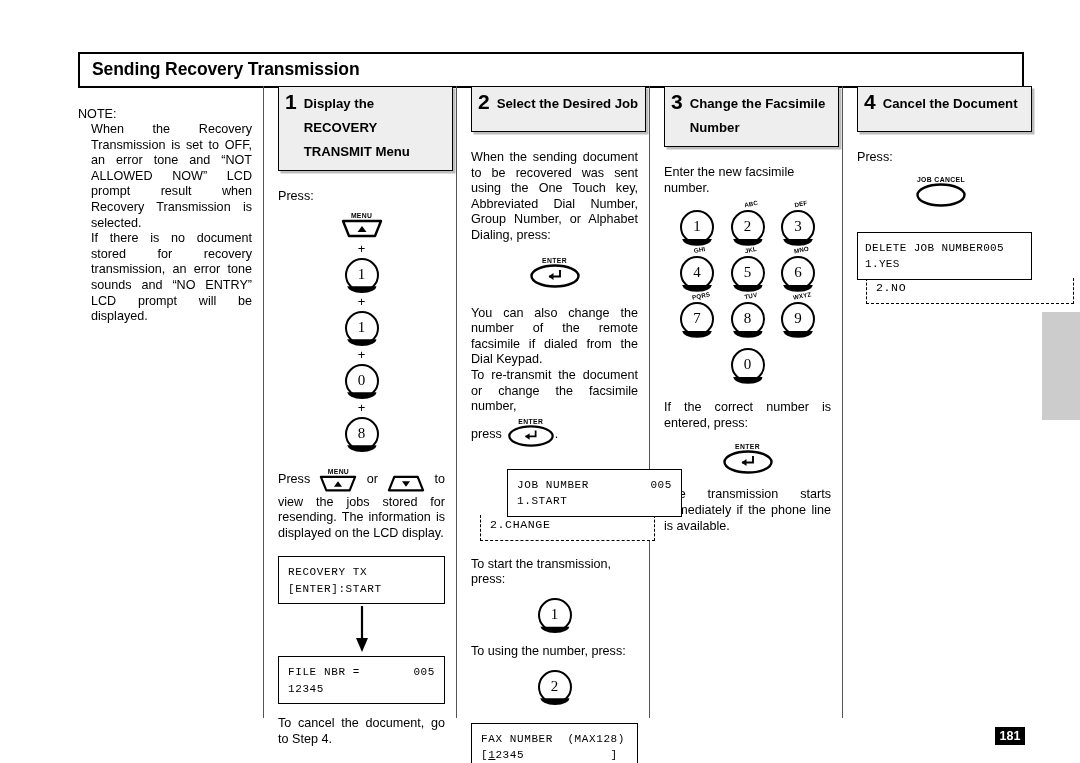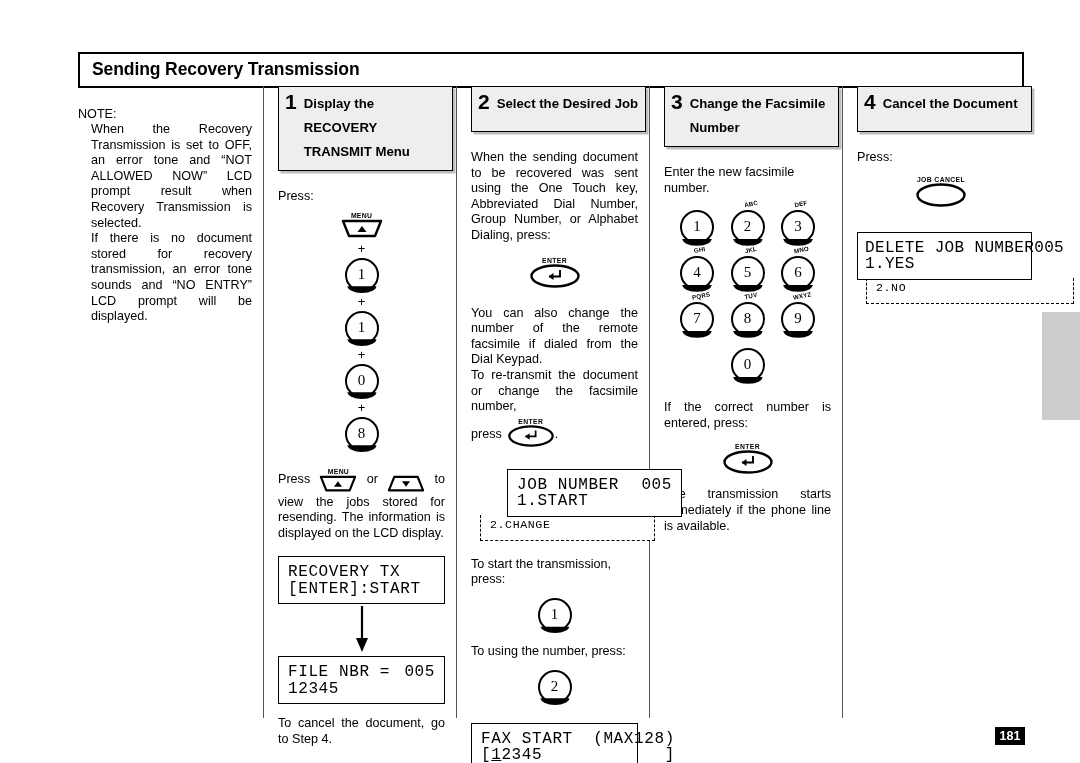--- a/index.html
+++ b/index.html
@@ -163,21 +163,21 @@
   }
 
   
   .lcd {
     position: relative;
     border: 1.4px solid #000;
     background: #fff;
     box-sizing: border-box;
     padding: 7px 9px 6px 9px;
     font-family: "Liberation Mono", monospace;
-    font-size: 16px;
+    font-size: 11px;
     line-height: 16.5px;
     letter-spacing: 0.6px;
     white-space: pre;
     z-index: 2;
   }
   .lcd-overflow {
     position: absolute;
     left: 9px;
     top: 100%;
     margin-top: -1.4px;
@@ -384,21 +384,21 @@
     </div>
 
     <p class="para left" style="margin-top:12px;">To using the number, press:</p>
     <div class="center" style="margin-top:10px;">
       <div class="key-round">
         <div class="body"></div><div class="shade"></div>
         <div class="glyph">2</div>
       </div>
     </div>
 
-    <div class="lcd" style="margin-top:19px;"><span>FAX START  (MAX128)</span>
+    <div class="lcd" style="margin-top:19px;"><span>FAX NUMBER  (MAX128)</span>
 <span><span>[</span><span style="text-decoration:underline;">1</span><span>2345            ]</span></span></div>
   </div>
 
   <div class="col col-sep" id="col-3">
 
     <div class="step-box">
       <div class="step-num">3</div>
       <div class="step-title">Change the Facsimile Number</div>
     </div>
 

